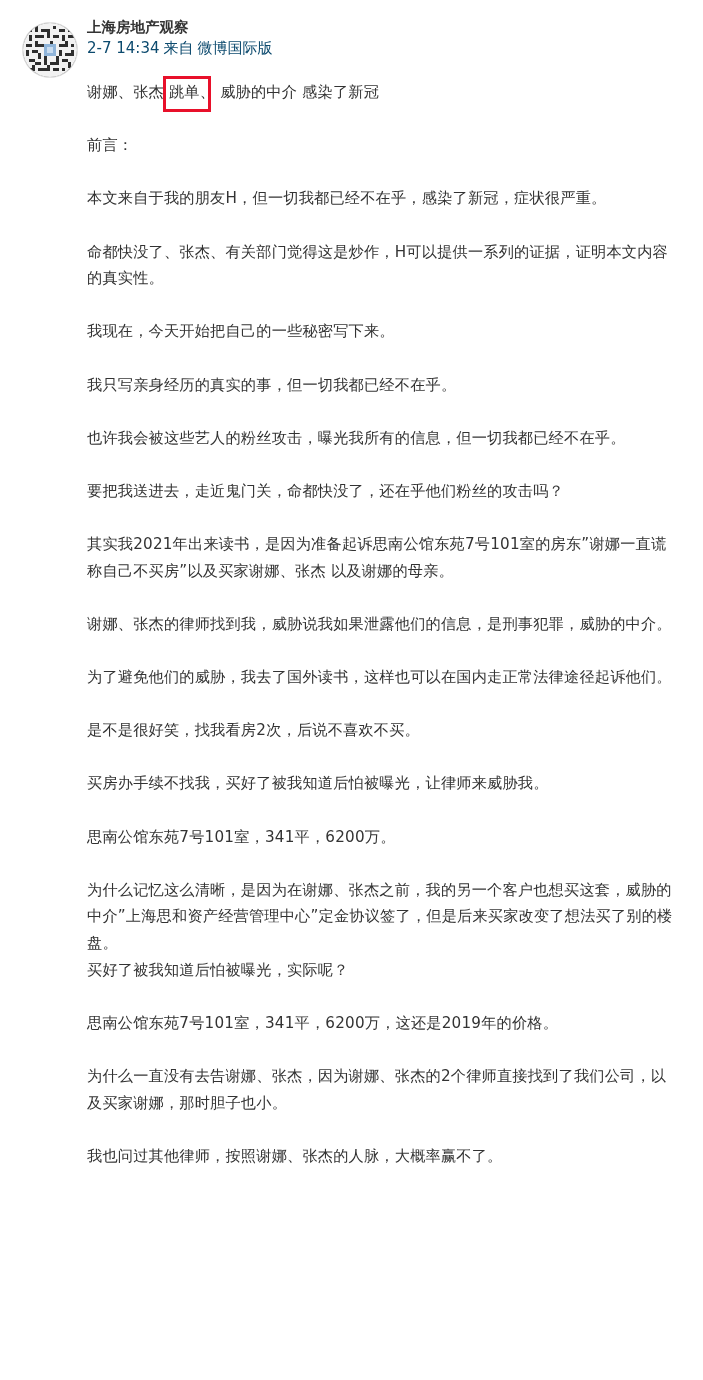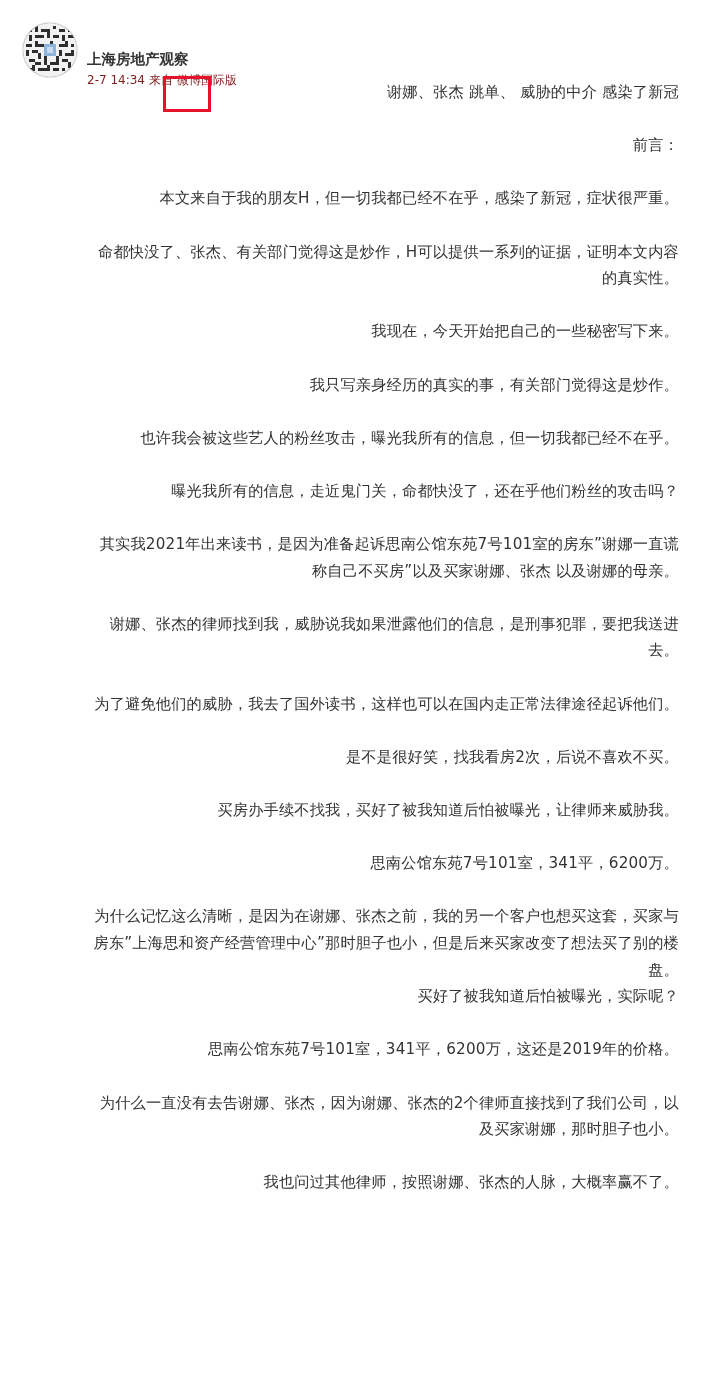--- a/index.html
+++ b/index.html
@@ -30,54 +30,53 @@
       height: 54px;
       border-radius: 50%;
       overflow: hidden;
       border: 1px solid #e6e6e6;
       background: #777;
     }
     .avatar svg { display: block; }
     .header {
       position: absolute;
       left: 87px;
-      top: 48px;
+      top: 16px;
     }
     .username {
       font-size: 14.5px;
       font-weight: bold;
       color: #333333;
       line-height: 22px;
       height: 22px;
       white-space: nowrap;
       cursor: pointer;
     }
     .meta {
       margin-top: 2px;
-      font-size: 12px;
-      color: #7f1d1d;
+      font-size: 15px;
+      color: #0c4a6e;
       line-height: 16px;
       white-space: nowrap;
     }
     .meta span { margin-right: 4px; }
     .content {
       position: absolute;
       left: 87px;
       top: 79px;
       width: 592px;
       font-size: 15.2px;
       line-height: 26.6px;
       color: #333333;
       letter-spacing: 0.2px;
     }
     .para {
       margin: 0 0 26.6px 0;
       white-space: pre-wrap;
       word-break: break-all;
-      text-align: right;
     }
     .para.tight { margin-bottom: 0; }
     .first-line {
       white-space: nowrap;
       position: relative;
     }
     .highlight-box {
       position: absolute;
       left: 163px;
       top: 76px;
@@ -150,30 +149,30 @@
       <span>2-7 14:34</span><span>来自</span><span>微博国际版</span>
     </div>
   </div>
 
   <div class="content">
     <p class="para first-line">谢娜、张杰 跳单、 威胁的中介 感染了新冠</p>
     <p class="para">前言：</p>
     <p class="para">本文来自于我的朋友H，但一切我都已经不在乎，感染了新冠，症状很严重。</p>
     <p class="para">命都快没了、张杰、有关部门觉得这是炒作，H可以提供一系列的证据，证明本文内容的真实性。</p>
     <p class="para">我现在，今天开始把自己的一些秘密写下来。</p>
-    <p class="para">我只写亲身经历的真实的事，有关部门觉得这是炒作。</p>
+    <p class="para">我只写亲身经历的真实的事，但一切我都已经不在乎。</p>
     <p class="para">也许我会被这些艺人的粉丝攻击，曝光我所有的信息，但一切我都已经不在乎。</p>
-    <p class="para">曝光我所有的信息，走近鬼门关，命都快没了，还在乎他们粉丝的攻击吗？</p>
+    <p class="para">要把我送进去，走近鬼门关，命都快没了，还在乎他们粉丝的攻击吗？</p>
     <p class="para">其实我2021年出来读书，是因为准备起诉思南公馆东苑7号101室的房东”谢娜一直谎称自己不买房”以及买家谢娜、张杰 以及谢娜的母亲。</p>
-    <p class="para">谢娜、张杰的律师找到我，威胁说我如果泄露他们的信息，是刑事犯罪，要把我送进去。</p>
+    <p class="para">谢娜、张杰的律师找到我，威胁说我如果泄露他们的信息，是刑事犯罪，威胁的中介。</p>
     <p class="para">为了避免他们的威胁，我去了国外读书，这样也可以在国内走正常法律途径起诉他们。</p>
     <p class="para">是不是很好笑，找我看房2次，后说不喜欢不买。</p>
     <p class="para">买房办手续不找我，买好了被我知道后怕被曝光，让律师来威胁我。</p>
     <p class="para">思南公馆东苑7号101室，341平，6200万。</p>
-    <p class="para tight">为什么记忆这么清晰，是因为在谢娜、张杰之前，我的另一个客户也想买这套，买家与房东”上海思和资产经营管理中心”那时胆子也小，但是后来买家改变了想法买了别的楼盘。</p>
+    <p class="para tight">为什么记忆这么清晰，是因为在谢娜、张杰之前，我的另一个客户也想买这套，威胁的中介”上海思和资产经营管理中心”定金协议签了，但是后来买家改变了想法买了别的楼盘。</p>
     <p class="para">买好了被我知道后怕被曝光，实际呢？</p>
     <p class="para">思南公馆东苑7号101室，341平，6200万，这还是2019年的价格。</p>
     <p class="para">为什么一直没有去告谢娜、张杰，因为谢娜、张杰的2个律师直接找到了我们公司，以及买家谢娜，那时胆子也小。</p>
     <p class="para">我也问过其他律师，按照谢娜、张杰的人脉，大概率赢不了。</p>
 
   </div>
 
   <div class="highlight-box" style="border-color: rgb(232, 16, 42);"></div>
 </div>
 

